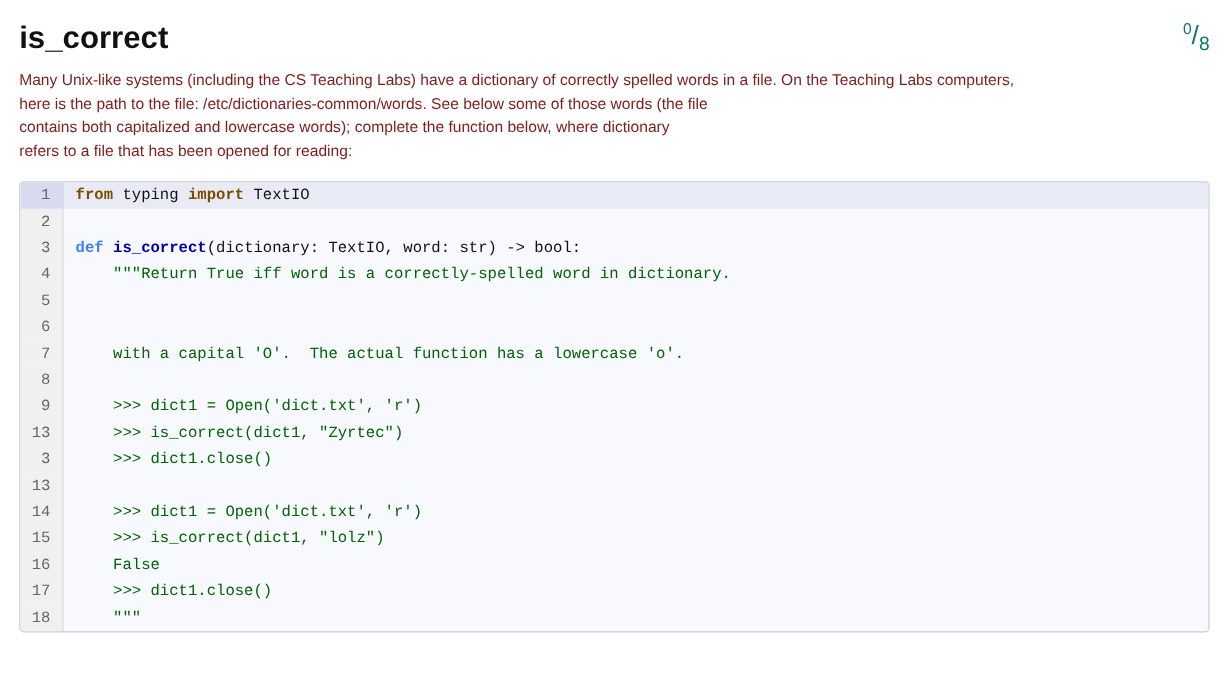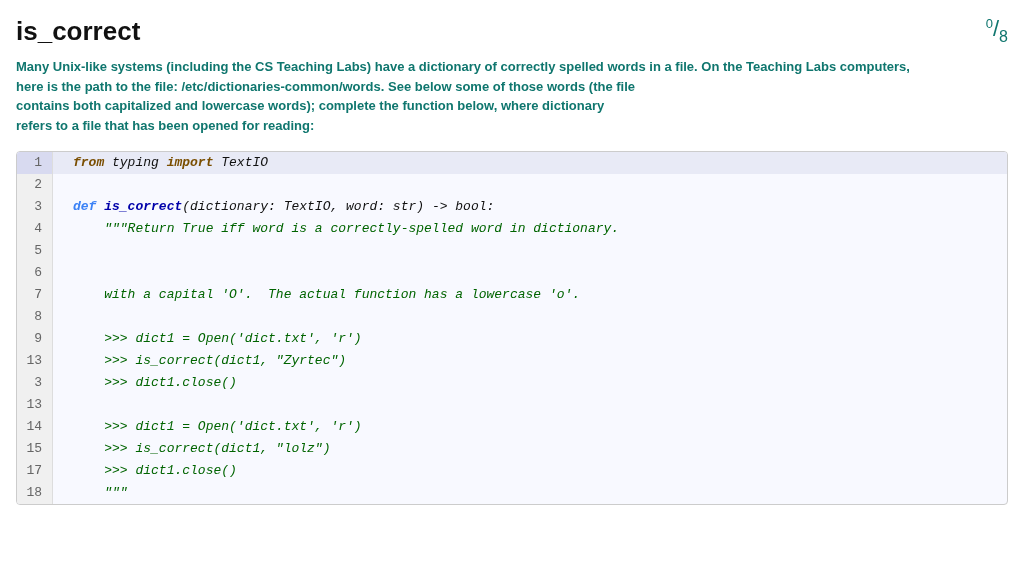--- a/index.html
+++ b/index.html
@@ -43,24 +43,23 @@
     }
 
     .score sub {
       font-size: 16px;
       vertical-align: sub;
     }
 
     .description {
       font-size: 13px;
       line-height: 1.5;
-      color: #0f766e;
+      color: #7f1d1d;
       max-width: 940px;
       margin-bottom: 16px;
-      font-weight: bold;
     }
 
     .code-container {
       border: 1px solid #ccc;
       border-radius: 4px;
       overflow: hidden;
       font-family: 'Courier New', Courier, monospace;
       font-size: 13px;
       background: #f8f9ff;
     }
@@ -83,25 +82,24 @@
       padding-left: 4px;
       color: #666;
       background: #f0f0f0;
       border-right: 1px solid #ddd;
       user-select: none;
       font-size: 13px;
       line-height: 22px;
     }
 
     .line-content {
-      padding-left: 20px;
+      padding-left: 10px;
       line-height: 22px;
       white-space: pre;
       color: #111;
-      font-style: italic;
     }
 
     .highlighted-line {
       background: #e8eaf6;
     }
 
     .highlighted-line .line-num {
       background: #d8daf0;
     }
 
@@ -194,20 +192,24 @@
   <div class="code-line">
     <span class="line-num">14</span>
     <span class="line-content">    <span class="kw-docstring">&gt;&gt;&gt; dict1 = Open('dict.txt', 'r')</span></span>
   </div>
 
   <div class="code-line">
     <span class="line-num">15</span>
     <span class="line-content">    <span class="kw-docstring">&gt;&gt;&gt; is_correct(dict1, "lolz")</span></span>
   </div>
 
+  <div class="code-line">
+    <span class="line-num">16</span>
+    <span class="line-content">    <span class="kw-docstring">False</span></span>
+  </div>
 
   <div class="code-line">
     <span class="line-num">17</span>
     <span class="line-content">    <span class="kw-docstring">&gt;&gt;&gt; dict1.close()</span></span>
   </div>
 
   <div class="code-line">
     <span class="line-num">18</span>
     <span class="line-content">    <span class="kw-docstring">"""</span></span>
   </div>

